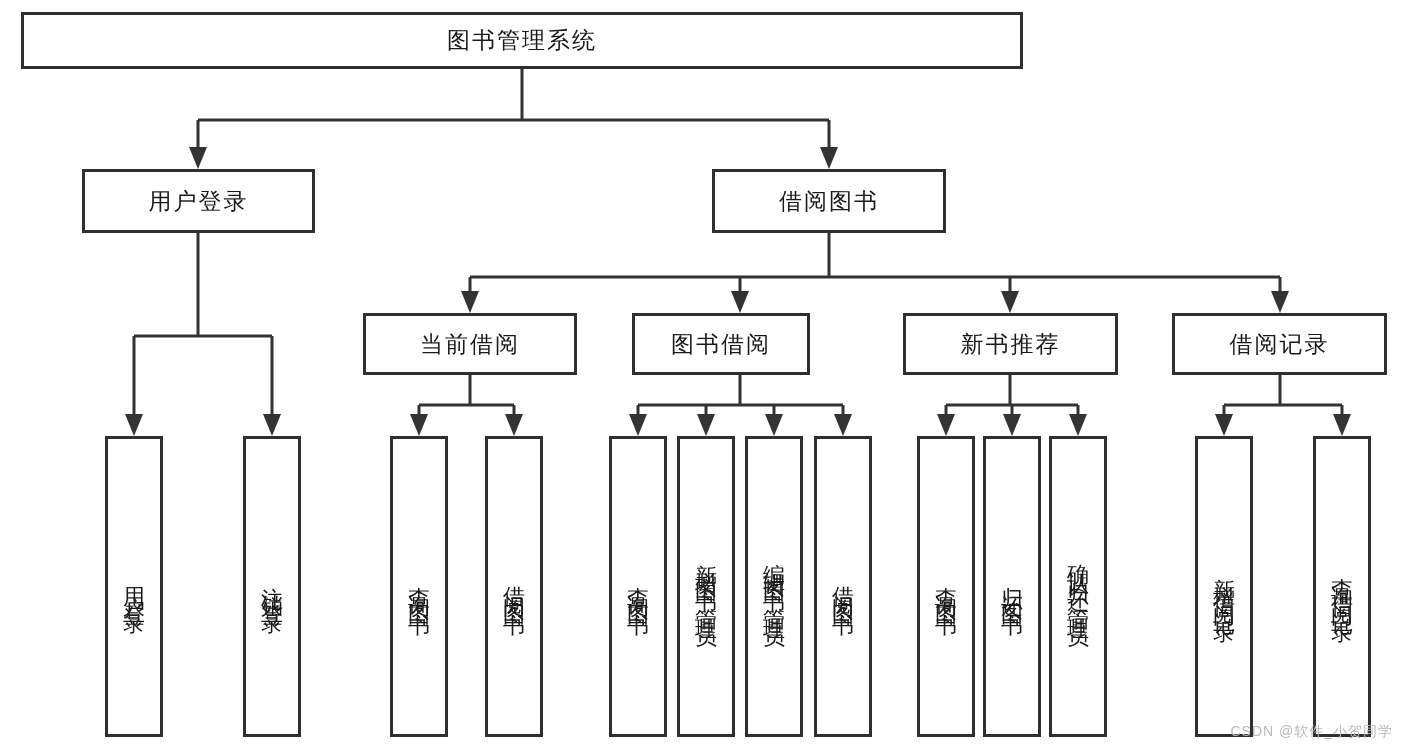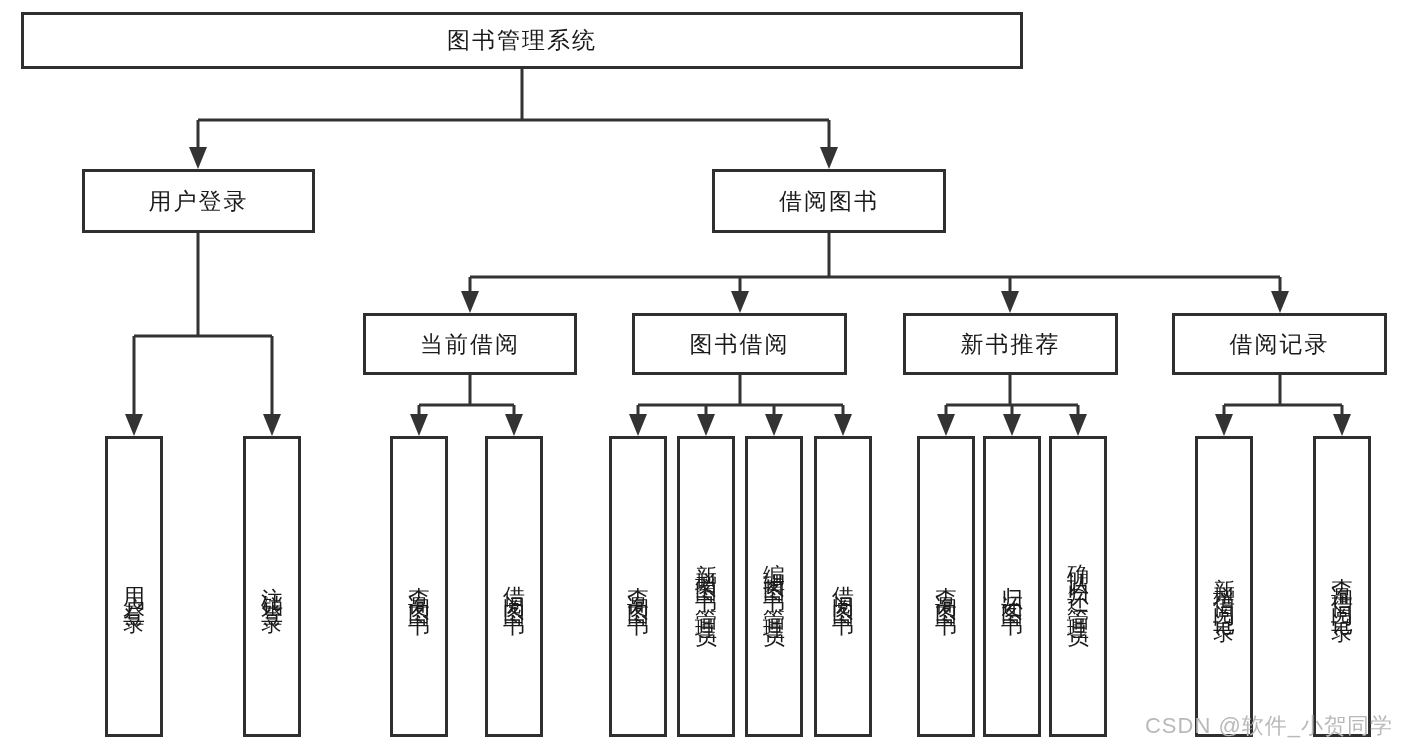--- a/index.html
+++ b/index.html
@@ -34,21 +34,21 @@
     text-orientation: mixed;
     font-size: 22px;
     letter-spacing: 9px;
     line-height: 1;
   }
   .vnode span { display: inline-block; }
   .watermark {
     position: absolute;
     right: 12px;
     bottom: 6px;
-    font-size: 22px;
+    font-size: 14px;
     color: #b9b9b9;
     letter-spacing: 1px;
     white-space: nowrap;
   }
 </style>
 </head>
 <body>
 
 <div id="canvas">
 
@@ -95,21 +95,21 @@
   <div class="node hnode" style="left:82px; top:169px; width:233px; height:64px;">
     <span>用户登录</span>
   </div>
   <div class="node hnode" style="left:712px; top:169px; width:234px; height:64px;">
     <span>借阅图书</span>
   </div>
 
   <div class="node hnode" style="left:363px; top:313px; width:214px; height:62px;">
     <span>当前借阅</span>
   </div>
-  <div class="node hnode" style="left:632px; top:313px; width:215px; height:62px;">
+  <div class="node hnode" style="left:632px; top:313px; width:178px; height:62px;">
     <span>图书借阅</span>
   </div>
   <div class="node hnode" style="left:903px; top:313px; width:215px; height:62px;">
     <span>新书推荐</span>
   </div>
   <div class="node hnode" style="left:1172px; top:313px; width:215px; height:62px;">
     <span>借阅记录</span>
   </div>
 
   <div class="node vnode" style="left:105px; top:436px; width:58px; height:301px;">

